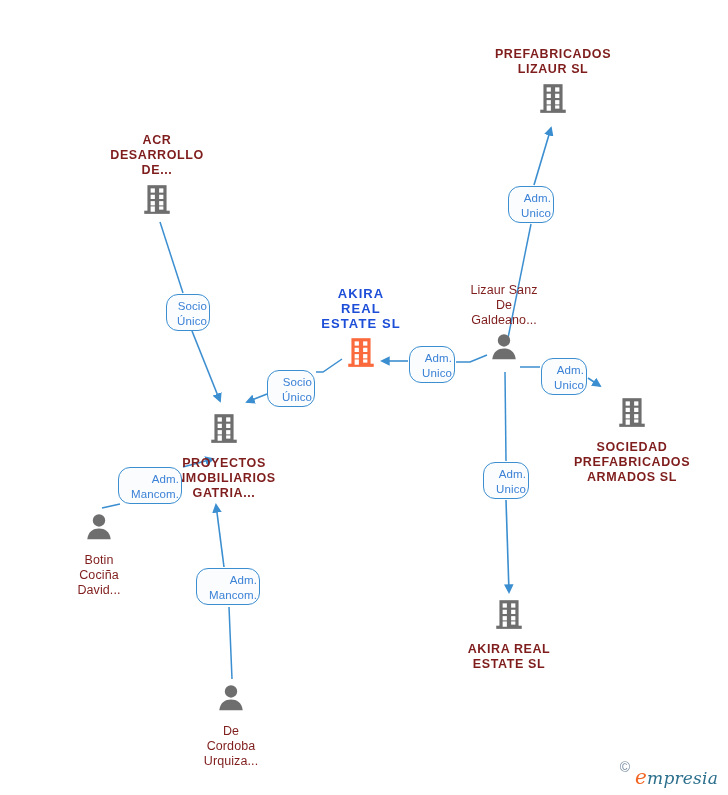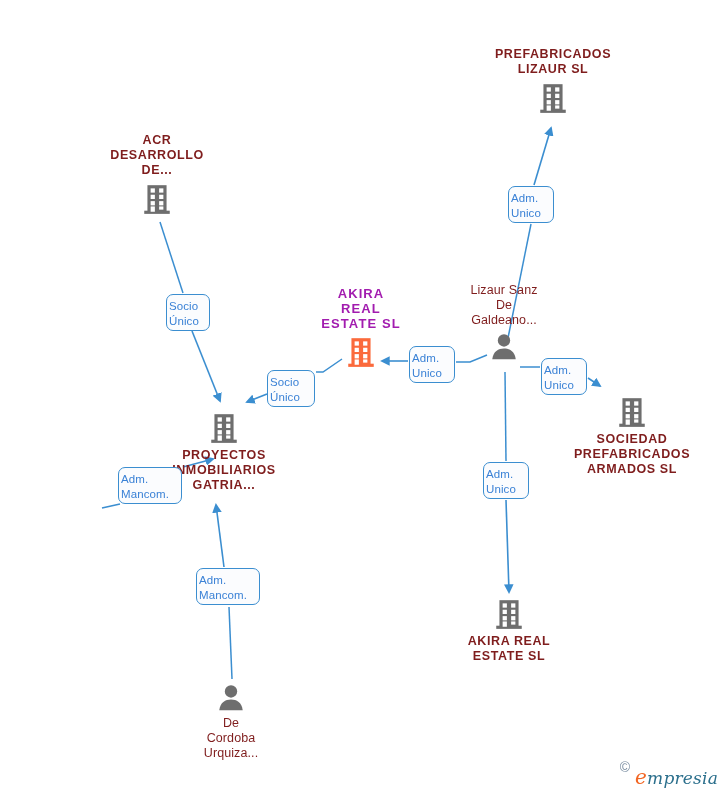--- a/index.html
+++ b/index.html
@@ -42,41 +42,41 @@
     line-height: 15px;
     color: #7f1d1d;
     letter-spacing: 0.2px;
     white-space: pre-line;
   }
   .node.company .node-label {
     font-weight: bold;
     letter-spacing: 0.6px;
   }
   .node.focus .node-label {
-    color: #a21caf;
+    color: #1d4ed8;
     letter-spacing: 1.1px;
     font-size: 13px;
   }
   .node.person .node-label {
     font-weight: normal;
     letter-spacing: 0.1px;
   }
   .node.label-above .node-label { margin-bottom: 4px; }
-  .node.label-below .node-label { margin-top: 3px; }
+  .node.label-below .node-label { margin-top: 11px; }
 
   .rel-box {
     position: absolute;
     box-sizing: border-box;
     background: #fbfcfe;
     border: 1.4px solid #3b8ed0;
-    border-radius: 7px;
+    border-radius: 12px;
     color: #3b82d6;
     font-size: 11.5px;
     line-height: 15px;
-    text-align: left;
+    text-align: right;
     padding: 4px 2px 19px 2px;
     white-space: pre-line;
     letter-spacing: 0.1px;
   }
   #watermark {
     position: absolute;
     right: 10px;
     bottom: 6px;
     display: flex;
     align-items: center;
@@ -262,28 +262,39 @@
 De
 Galdeano...</span>
     <span class="glyph">
       <svg width="30" height="30" viewBox="0 0 32 32">
         <circle cx="16" cy="9" r="6.6" fill="#6e6e6e"></circle>
         <path d="M 3.5 29 C 4.5 20.5 10 17.5 16 17.5 C 22 17.5 27.5 20.5 28.5 29 Z" fill="#6e6e6e"></path>
       </svg>
     </span>
   </div>
 
-
-  <div class="node person label-below" style="left:231px; top:683px;">
+  <div class="node person label-below" style="left:99px; top:512px;">
     <span class="glyph">
       <svg width="30" height="30" viewBox="0 0 32 32">
         <circle cx="16" cy="9" r="6.6" fill="#6e6e6e"></circle>
         <path d="M 3.5 29 C 4.5 20.5 10 17.5 16 17.5 C 22 17.5 27.5 20.5 28.5 29 Z" fill="#6e6e6e"></path>
       </svg>
     </span>
+    <span class="node-label">Botin
+Cociña
+David...</span>
+  </div>
+
+  <div class="node person label-below" style="left:231px; top:683px;">
+    <span class="glyph">
+      <svg width="30" height="30" viewBox="0 0 32 32">
+        <circle cx="16" cy="9" r="6.6" fill="#6e6e6e"></circle>
+        <path d="M 3.5 29 C 4.5 20.5 10 17.5 16 17.5 C 22 17.5 27.5 20.5 28.5 29 Z" fill="#6e6e6e"></path>
+      </svg>
+    </span>
     <span class="node-label">De
 Cordoba
 Urquiza...</span>
   </div>
 
   <div class="rel-box" style="left:166px; top:294px; width:44px; height:37px;">Socio
 Único</div>
 
   <div class="rel-box" style="left:267px; top:370px; width:48px; height:37px;">Socio
 Único</div>

